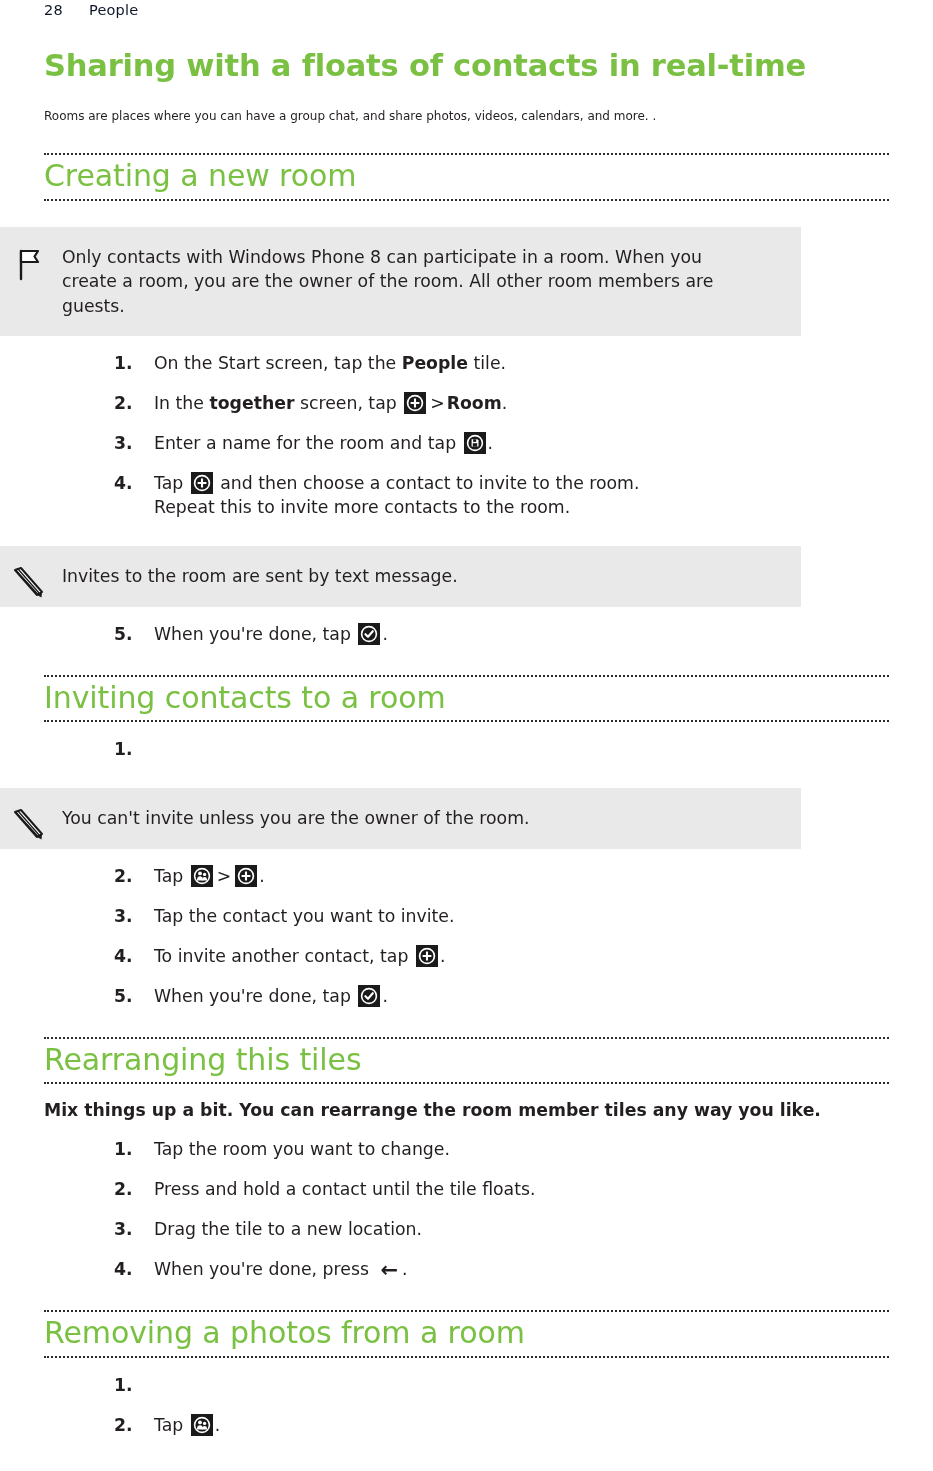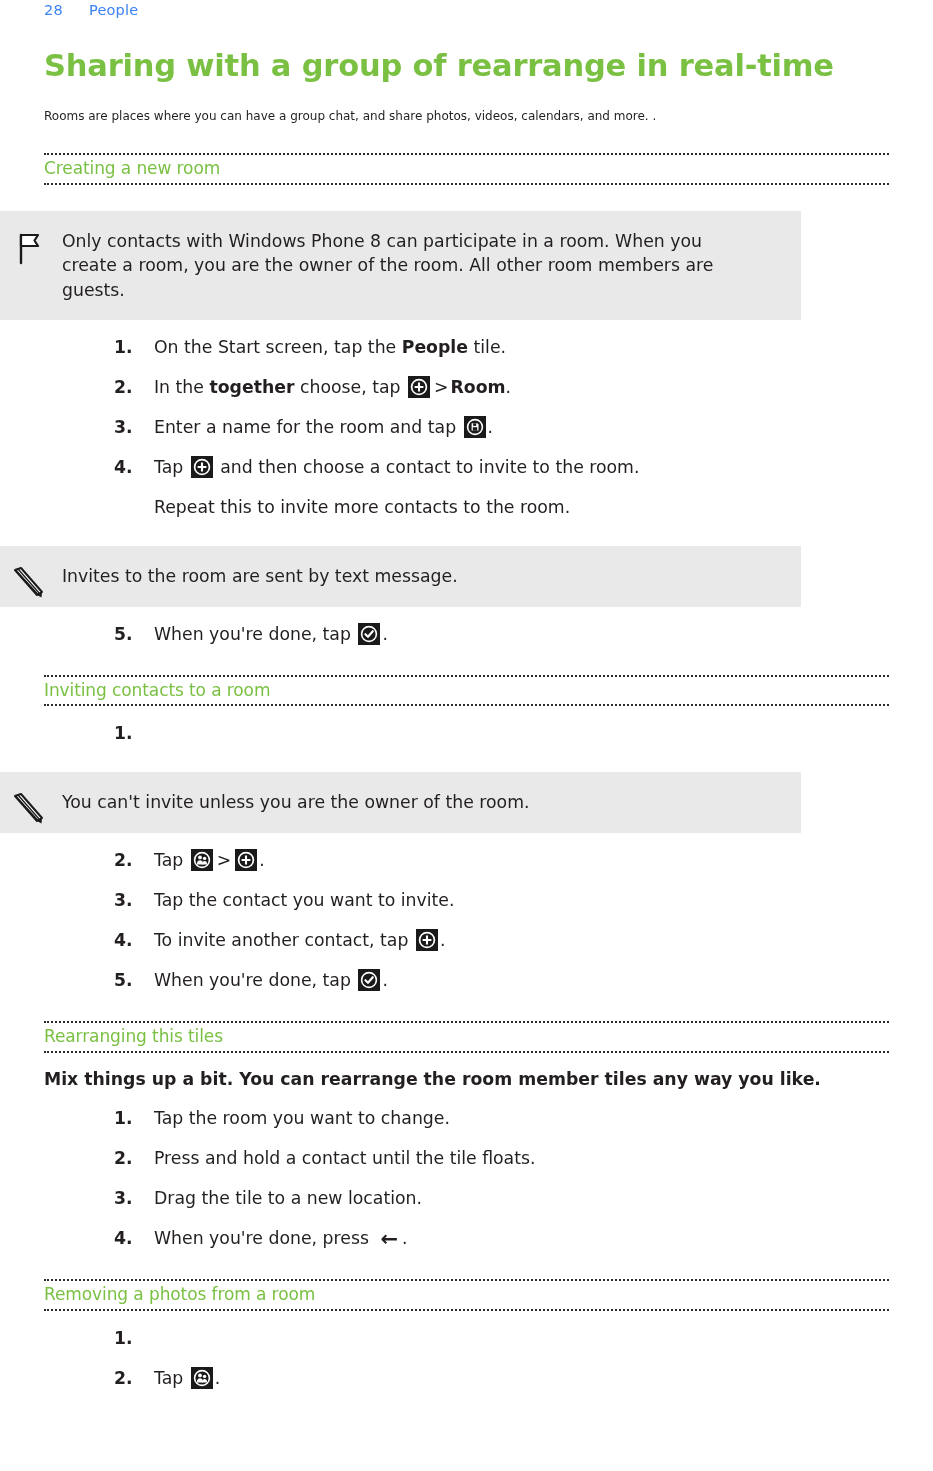--- a/index.html
+++ b/index.html
@@ -23,21 +23,21 @@
     height: 1471px;
     padding: 0;
   }
 
   
   .running-header {
     display: flex;
     align-items: baseline;
     padding: 2px 12px 0 44px;
     font-size: 14.5px;
-    color: #3b82f6;
+    color: #0f172a;
     letter-spacing: .2px;
     height: 26px;
   }
   .running-header .pageno { width: 45px; }
   .running-header .chapter { }
 
   
   .content {
     padding: 0 44px 0 44px;
   }
@@ -63,21 +63,21 @@
 
   
   .section-head {
     margin: 28px 0 0 0;
     border-top: 2px dotted #2b2b2b;
     border-bottom: 2px dotted #2b2b2b;
     padding: 3px 0 4px 0;
   }
   .section-head .sh-text {
     color: #7ac143;
-    font-size: 17px;
+    font-size: 30px;
     line-height: 1.22;
     letter-spacing: -0.1px;
   }
 
   
   .callout {
     position: relative;
     background: #e9e9e9;
     width: 801px;
     margin-left: -44px;
@@ -117,21 +117,20 @@
     position: absolute;
     left: 70px;
     top: 0;
     width: 34px;
     text-align: left;
     font-weight: bold;
     font-size: 17.3px;
   }
   ol.steps > li .sub {
     display: block;
-    margin-top: 16px;
   }
 
   .para-plain {
     font-size: 17.3px;
     line-height: 1.4;
     margin: 14px 0 0 0;
     font-weight: bold;
   }
 
   b, strong { font-weight: bold; }
@@ -164,21 +163,21 @@
 
 <div class="page">
 
   <div class="running-header">
     <span class="pageno">28</span>
     <span class="chapter">People</span>
   </div>
 
   <div class="content">
 
-    <h1 class="doc-title">Sharing with a group of rearrange in real-time</h1>
+    <h1 class="doc-title">Sharing with a floats of contacts in real-time</h1>
 
     <p class="intro">Rooms are places where you can have a group chat, and share photos, videos, calendars, and more. .</p>
 
     <div class="section-head">
       <span class="sh-text">Creating a new room</span>
     </div>
 
     <div class="callout spaced-top">
       <span class="cal-icon">
         <svg width="42" height="42" viewBox="0 0 42 42">
@@ -190,21 +189,21 @@
     </div>
 
     <ol class="steps">
       <li>
         <span class="num">1.</span>
         <span><span>On the Start screen, tap the </span><b>People</b><span> tile.</span></span>
       </li>
 
       <li>
         <span class="num">2.</span>
-        <span><span>In the </span><b>together</b><span> choose, tap </span><span class="key"><svg width="22" height="22" viewBox="0 0 22 22">
+        <span><span>In the </span><b>together</b><span> screen, tap </span><span class="key"><svg width="22" height="22" viewBox="0 0 22 22">
                 <circle cx="11" cy="11" r="7.4" fill="none" stroke="#ffffff" stroke-width="1.7"></circle>
                 <path d="M11 6.6 L11 15.4 M6.6 11 L15.4 11" stroke="#ffffff" stroke-width="2.1" stroke-linecap="butt"></path>
               </svg></span><span class="gt">&gt;</span><b>Room</b><span>.</span></span>
       </li>
 
       <li>
         <span class="num">3.</span>
         <span><span>Enter a name for the room and tap </span><span class="key"><svg width="22" height="22" viewBox="0 0 22 22">
                 <circle cx="11" cy="11" r="7.4" fill="none" stroke="#ffffff" stroke-width="1.6"></circle>
                 <path d="M7.6 7.3 H13.3 L14.5 8.5 V14.6 H7.6 Z" fill="#ffffff"></path>

